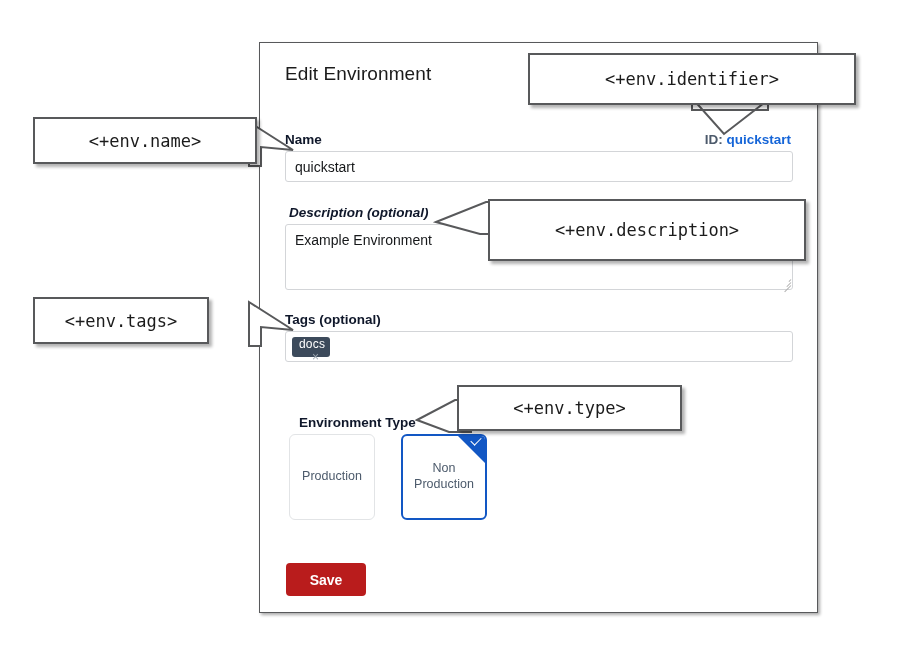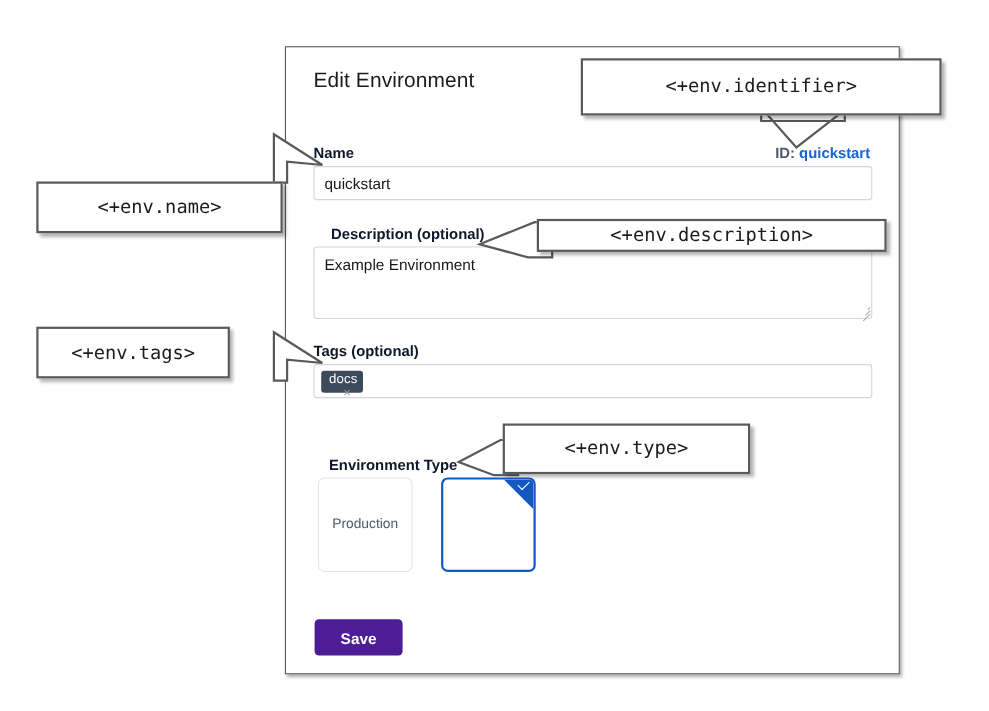--- a/index.html
+++ b/index.html
@@ -56,21 +56,21 @@
     color: #16181a;
   }
 
   #name-label   { left: 25px; top: 89px; }
   #name-input {
     left: 25px; top: 108px;
     width: 508px; height: 31px;
     padding: 5px 9px;
   }
 
-  #description-label { left: 41px; top: 162px; }
+  #description-label { left: 29px; top: 162px; font-style: italic; }
   #description-input {
     left: 25px; top: 181px;
     width: 508px; height: 66px;
     padding: 6px 9px;
     resize: none;
     line-height: 1.35;
     overflow: hidden;
   }
   #description-grip {
     position: absolute;
@@ -166,21 +166,21 @@
     width: 9px; height: 5px;
     border-left: 1.6px solid #ffffff;
     border-bottom: 1.6px solid #ffffff;
     transform: rotate(-45deg);
   }
 
   #save-button {
     position: absolute;
     left: 26px; top: 520px;
     width: 80px; height: 33px;
-    background: #4c1d95;
+    background: #b91c1c;
     border: none;
     border-radius: 4px;
     color: #ffffff;
     font-family: "Liberation Sans", sans-serif;
     font-size: 14px;
     font-weight: bold;
     cursor: pointer;
   }
 
   #id-row {
@@ -206,24 +206,24 @@
     justify-content: center;
     text-align: right;
   }
   .callout-text {
     font-family: "DejaVu Sans Mono", monospace;
     font-size: 17px;
     color: #1b1b1b;
     white-space: nowrap;
   }
 
-  #callout-name        { left: 33px;  top: 117px; width: 224px; height: 47px; margin-top: 48px; }
+  #callout-name        { left: 33px;  top: 117px; width: 224px; height: 47px; }
   #callout-tags        { left: 33px;  top: 297px; width: 176px; height: 47px; }
   #callout-identifier  { left: 528px; top: 53px;  width: 328px; height: 52px; }
-  #callout-description { left: 488px; top: 199px; width: 318px; height: 30px; }
+  #callout-description { left: 488px; top: 199px; width: 318px; height: 62px; }
   #callout-type        { left: 457px; top: 385px; width: 225px; height: 46px; }
 
   .tail { position: absolute; overflow: visible; }
   .tail path { fill: #ffffff; stroke: #58595b; stroke-width: 2; stroke-linejoin: miter; }
 
   #tail-name        { left: 247px; top: 120px; width: 48px; height: 48px; }
   #tail-tags        { left: 247px; top: 300px; width: 48px; height: 48px; }
   #tail-identifier  { left: 690px; top: 96px;  width: 80px; height: 42px; }
   #tail-description { left: 434px; top: 200px; width: 70px; height: 36px; }
   #tail-type        { left: 415px; top: 398px; width: 58px; height: 36px; }
@@ -259,20 +259,21 @@
     </div>
   </div>
 
   <div class="field-label" id="env-type-label">Environment Type</div>
 
   <div class="type-card" id="type-card-production">
     <span class="card-text">Production</span>
   </div>
 
   <div class="type-card" id="type-card-nonproduction">
+    <span class="card-text">Non Production</span>
     <span id="selected-corner"></span>
     <span id="selected-check"></span>
   </div>
 
   <button id="save-button">Save</button>
 </div>
 
 <svg id="tail-name" class="tail" viewBox="0 0 48 48">
   <path d="M 2 2 L 46 30 L 14 27 L 14 46 L 2 46 Z"></path>
 </svg>

